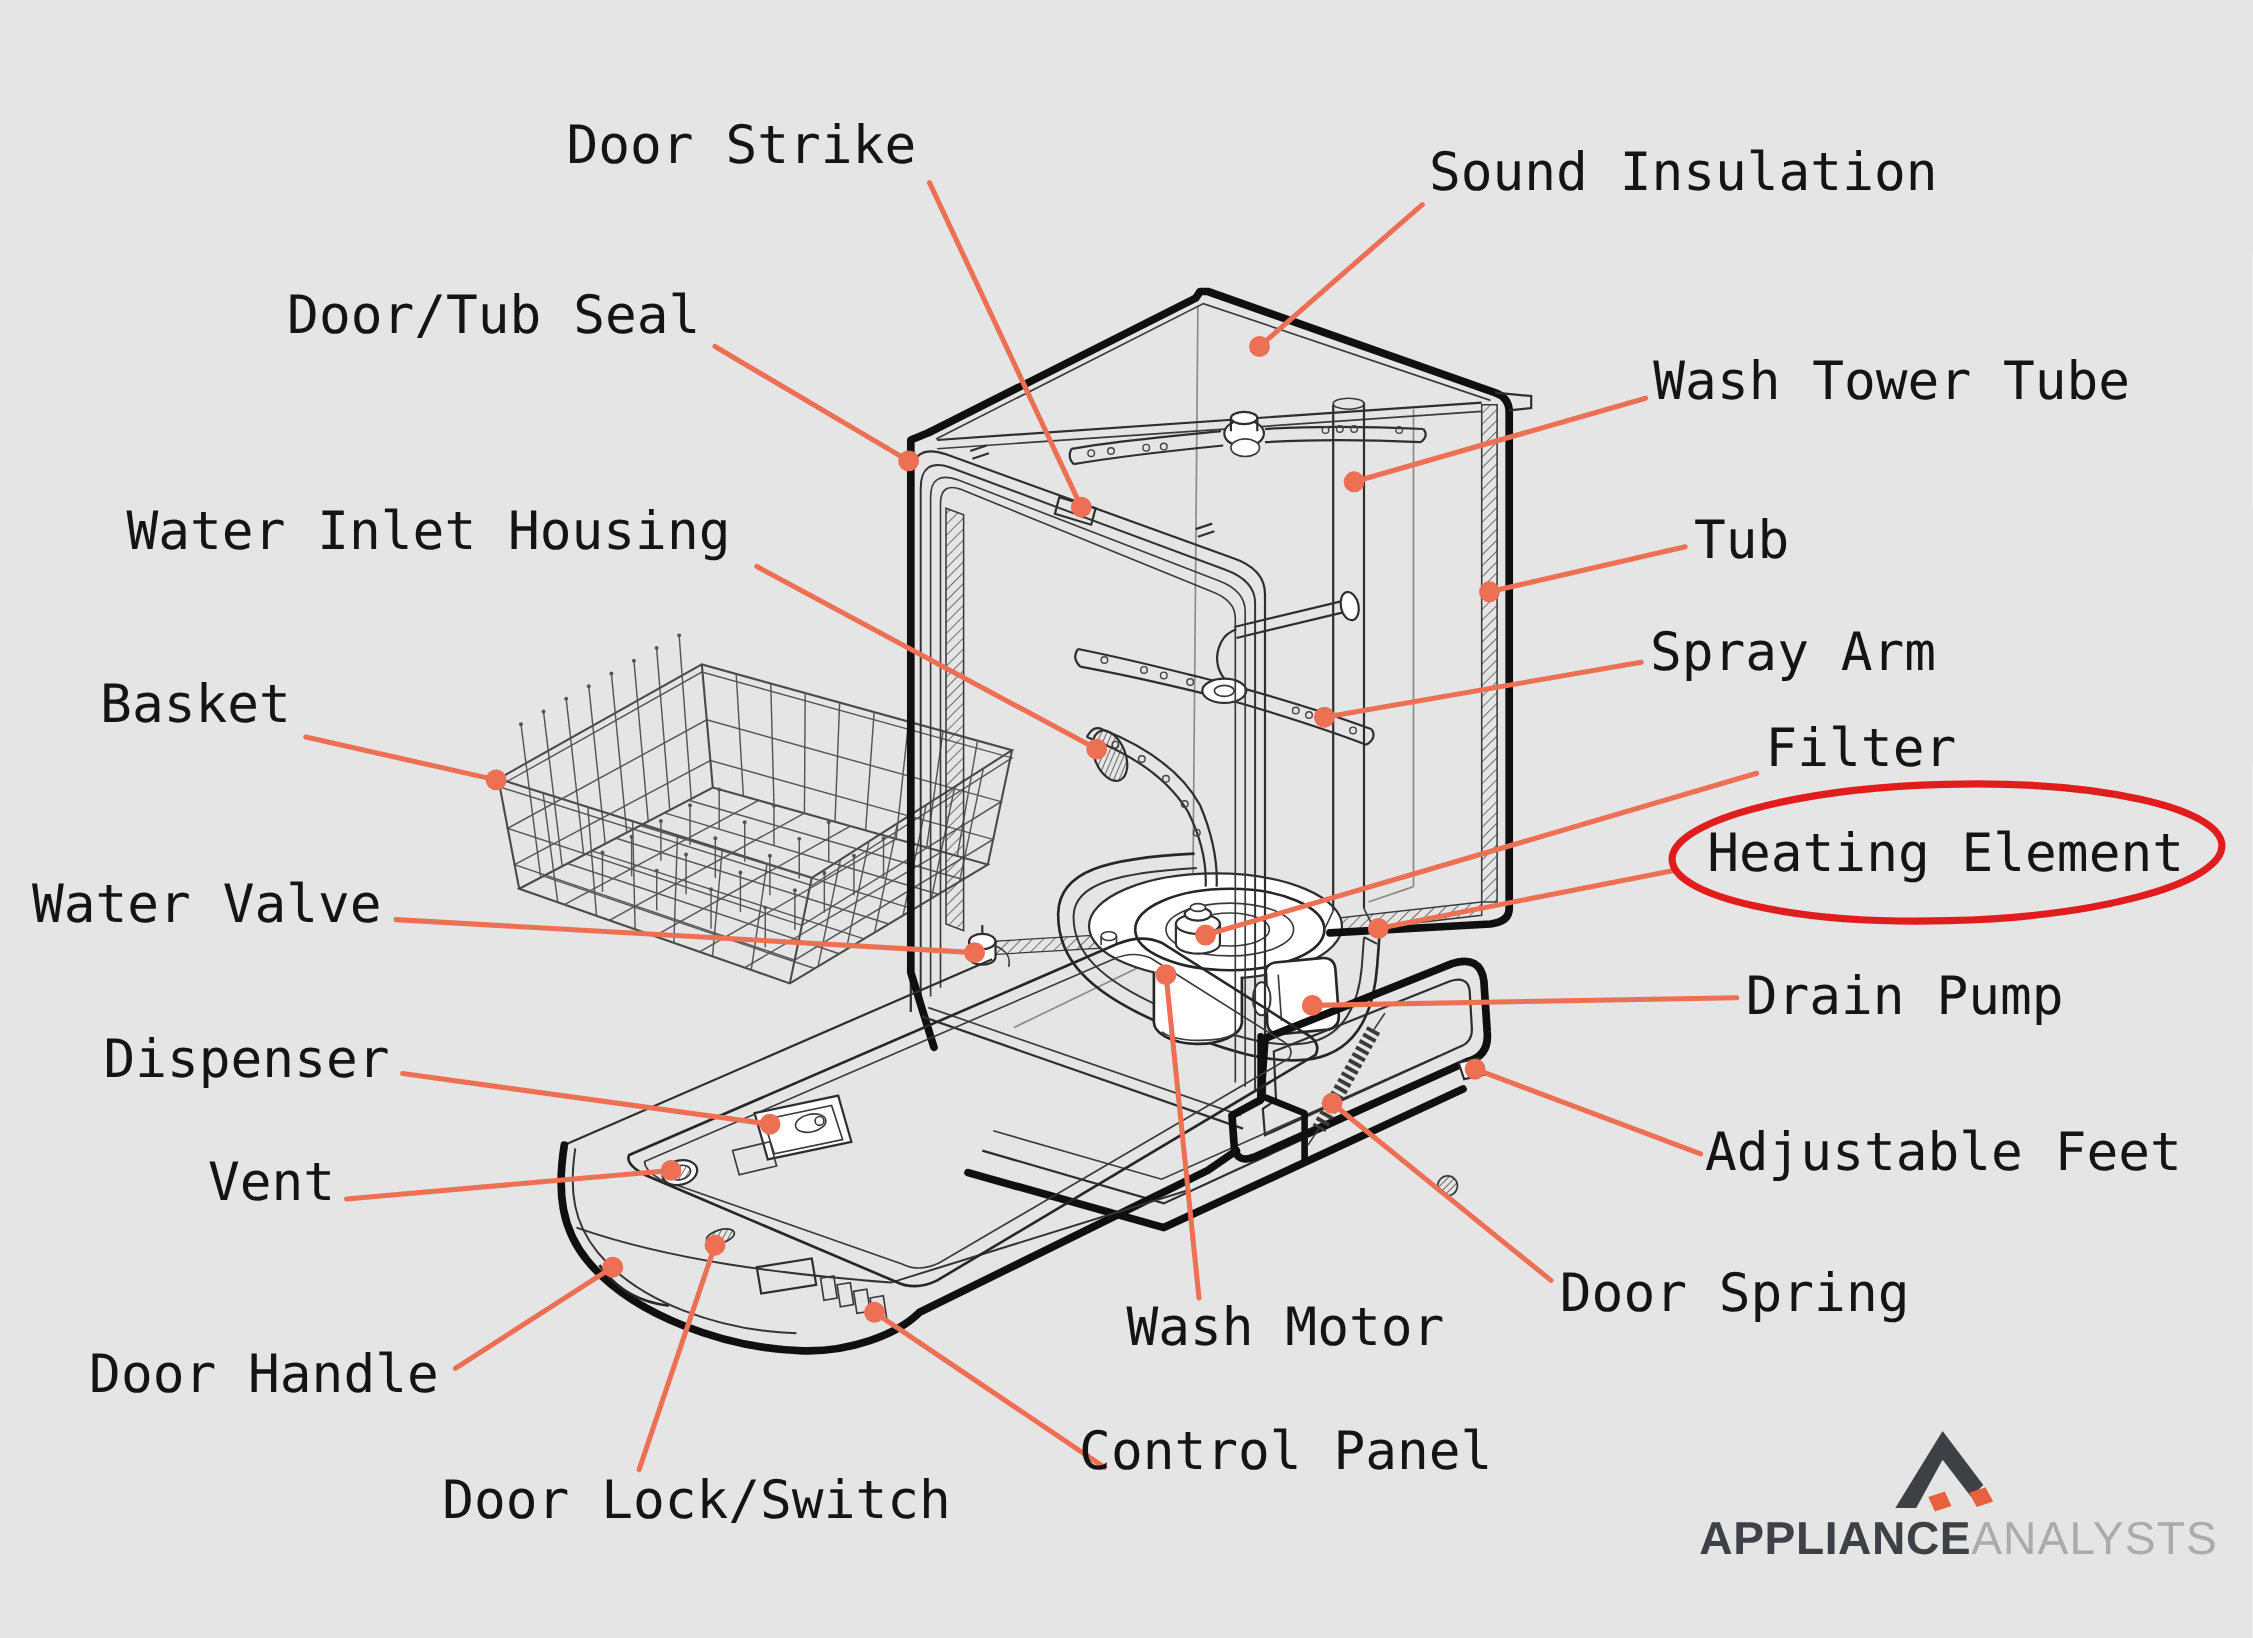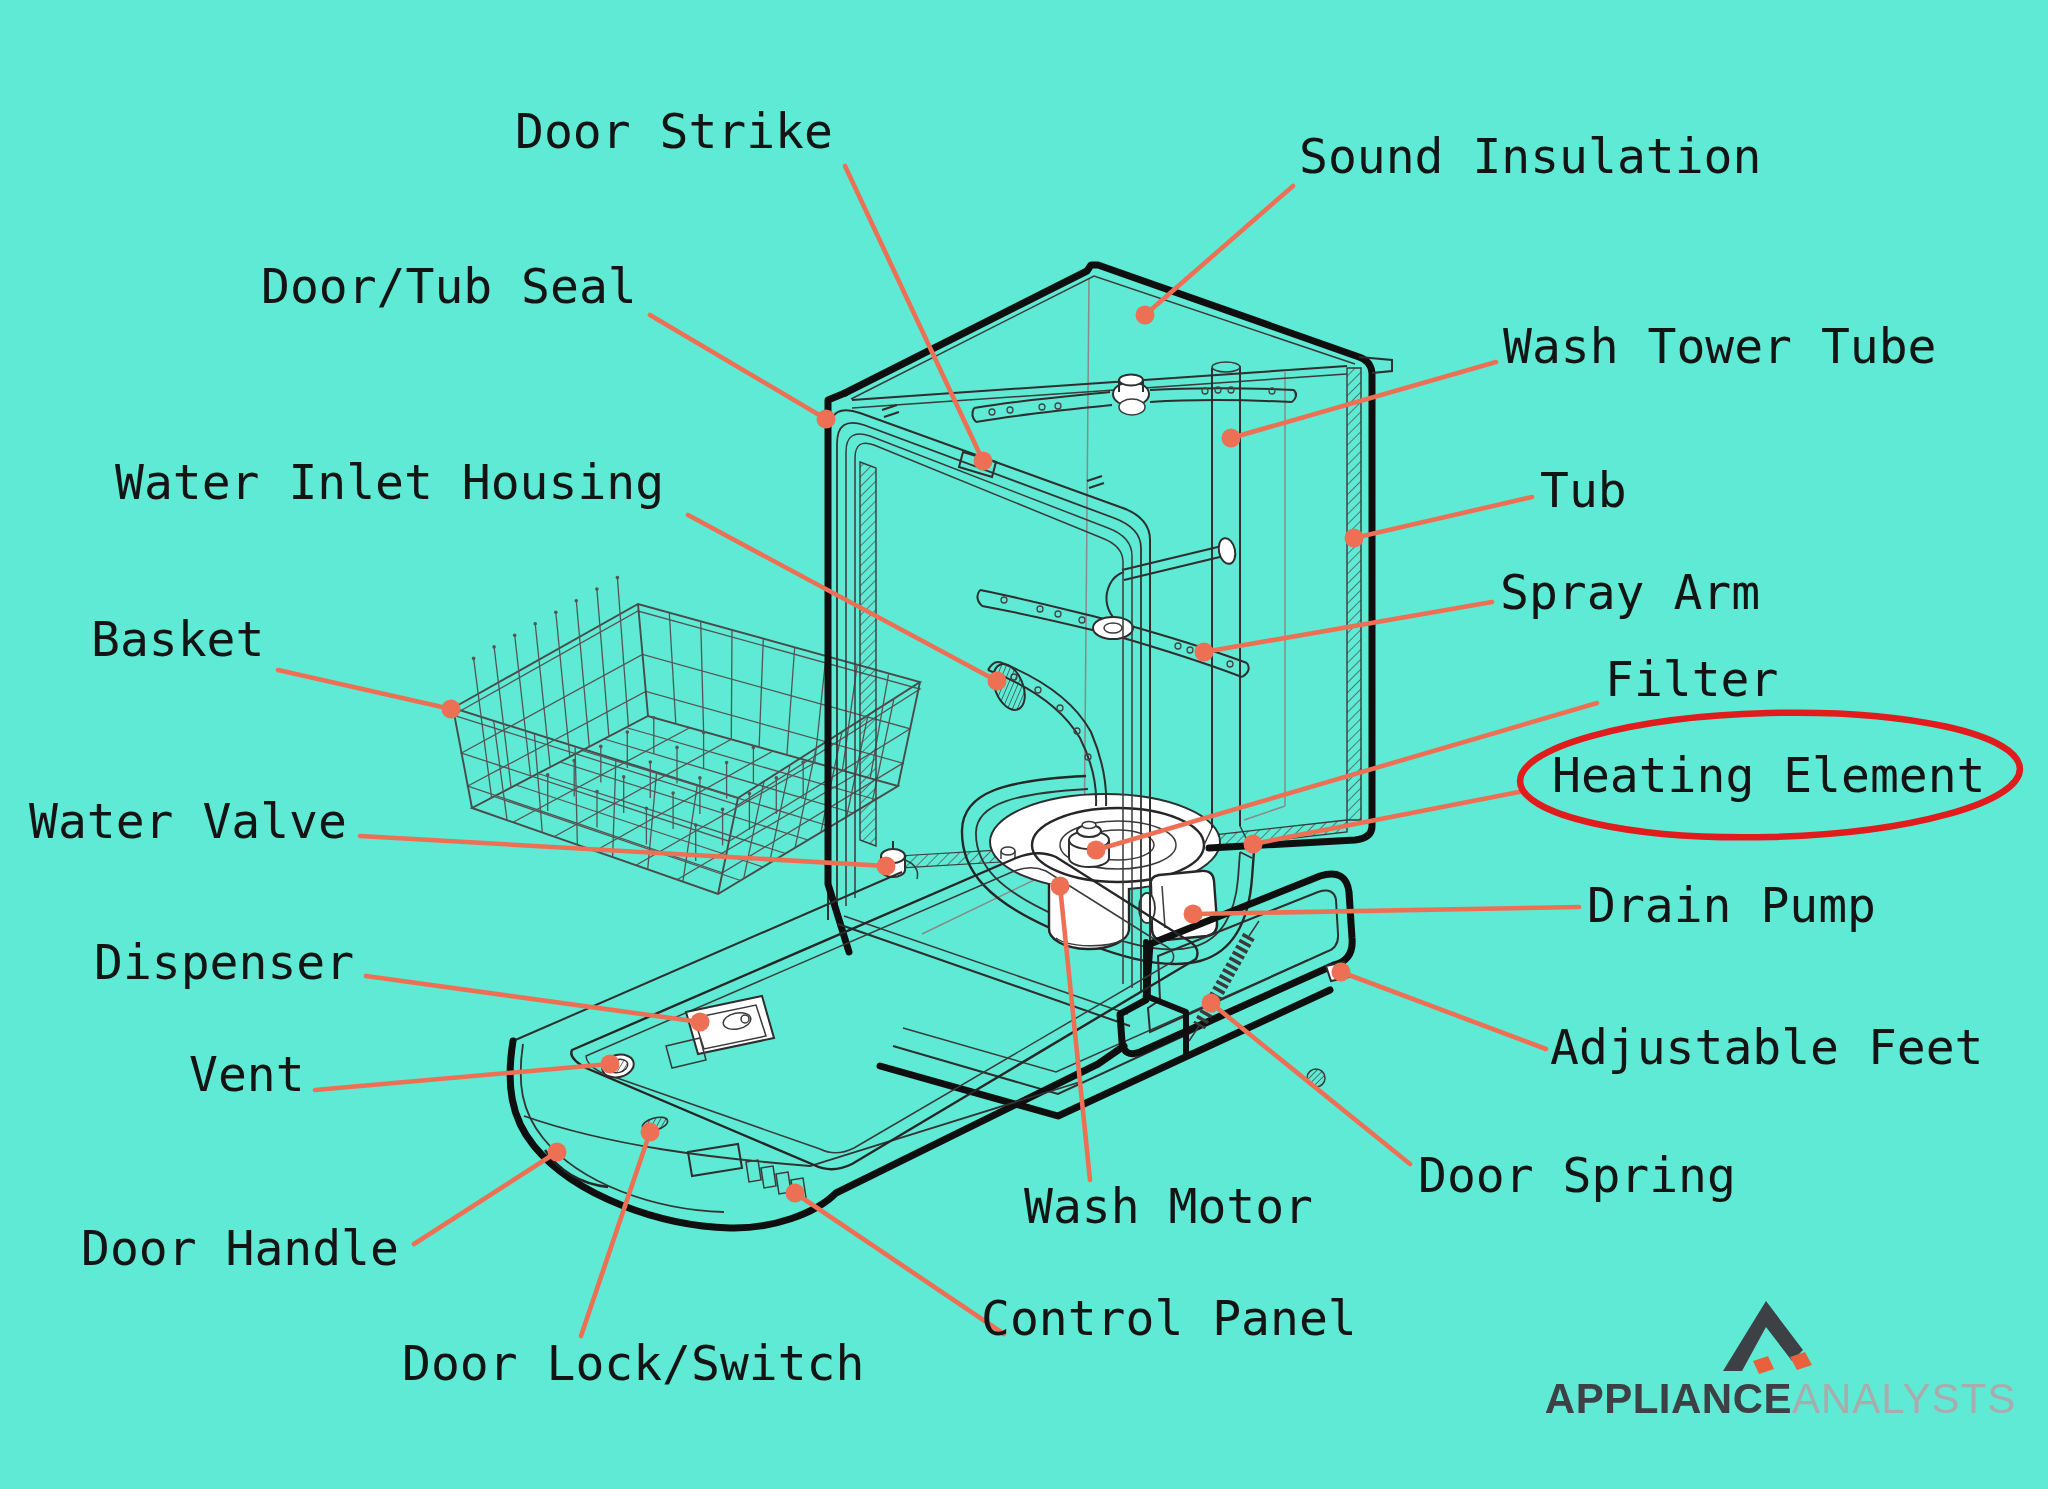--- a/index.html
+++ b/index.html
@@ -1,16 +1,16 @@
 <!DOCTYPE html>
 <html><head>
 <meta charset="utf-8">
 <style>
   html,body{margin:0;padding:0;background:#ffffff;}
-  .stage{position:relative;width:2048px;height:1489px;background:#5eead4;overflow:hidden;}
+  .stage{position:relative;width:2048px;height:1489px;background:#e5e5e5;overflow:hidden;}
   svg{position:absolute;left:0;top:0;}
   .thick{stroke:#0f0f0f;stroke-width:7;fill:none;stroke-linejoin:round;stroke-linecap:round;}
   .t6{stroke:#101010;stroke-width:6;fill:none;stroke-linejoin:round;stroke-linecap:round;}
   .t24{stroke:#262626;stroke-width:2.4;fill:none;}
   .t2{stroke:#2e2e2e;stroke-width:2;fill:none;}
   .t18{stroke:#333;stroke-width:1.8;fill:none;}
   .t15{stroke:#3a3a3a;stroke-width:1.5;fill:none;}
   .hole{stroke:#444;stroke-width:1.3;fill:none;}
   .light{stroke:#8a8a8a;stroke-width:1.5;fill:none;}
   .wfill{fill:#ffffff;}

